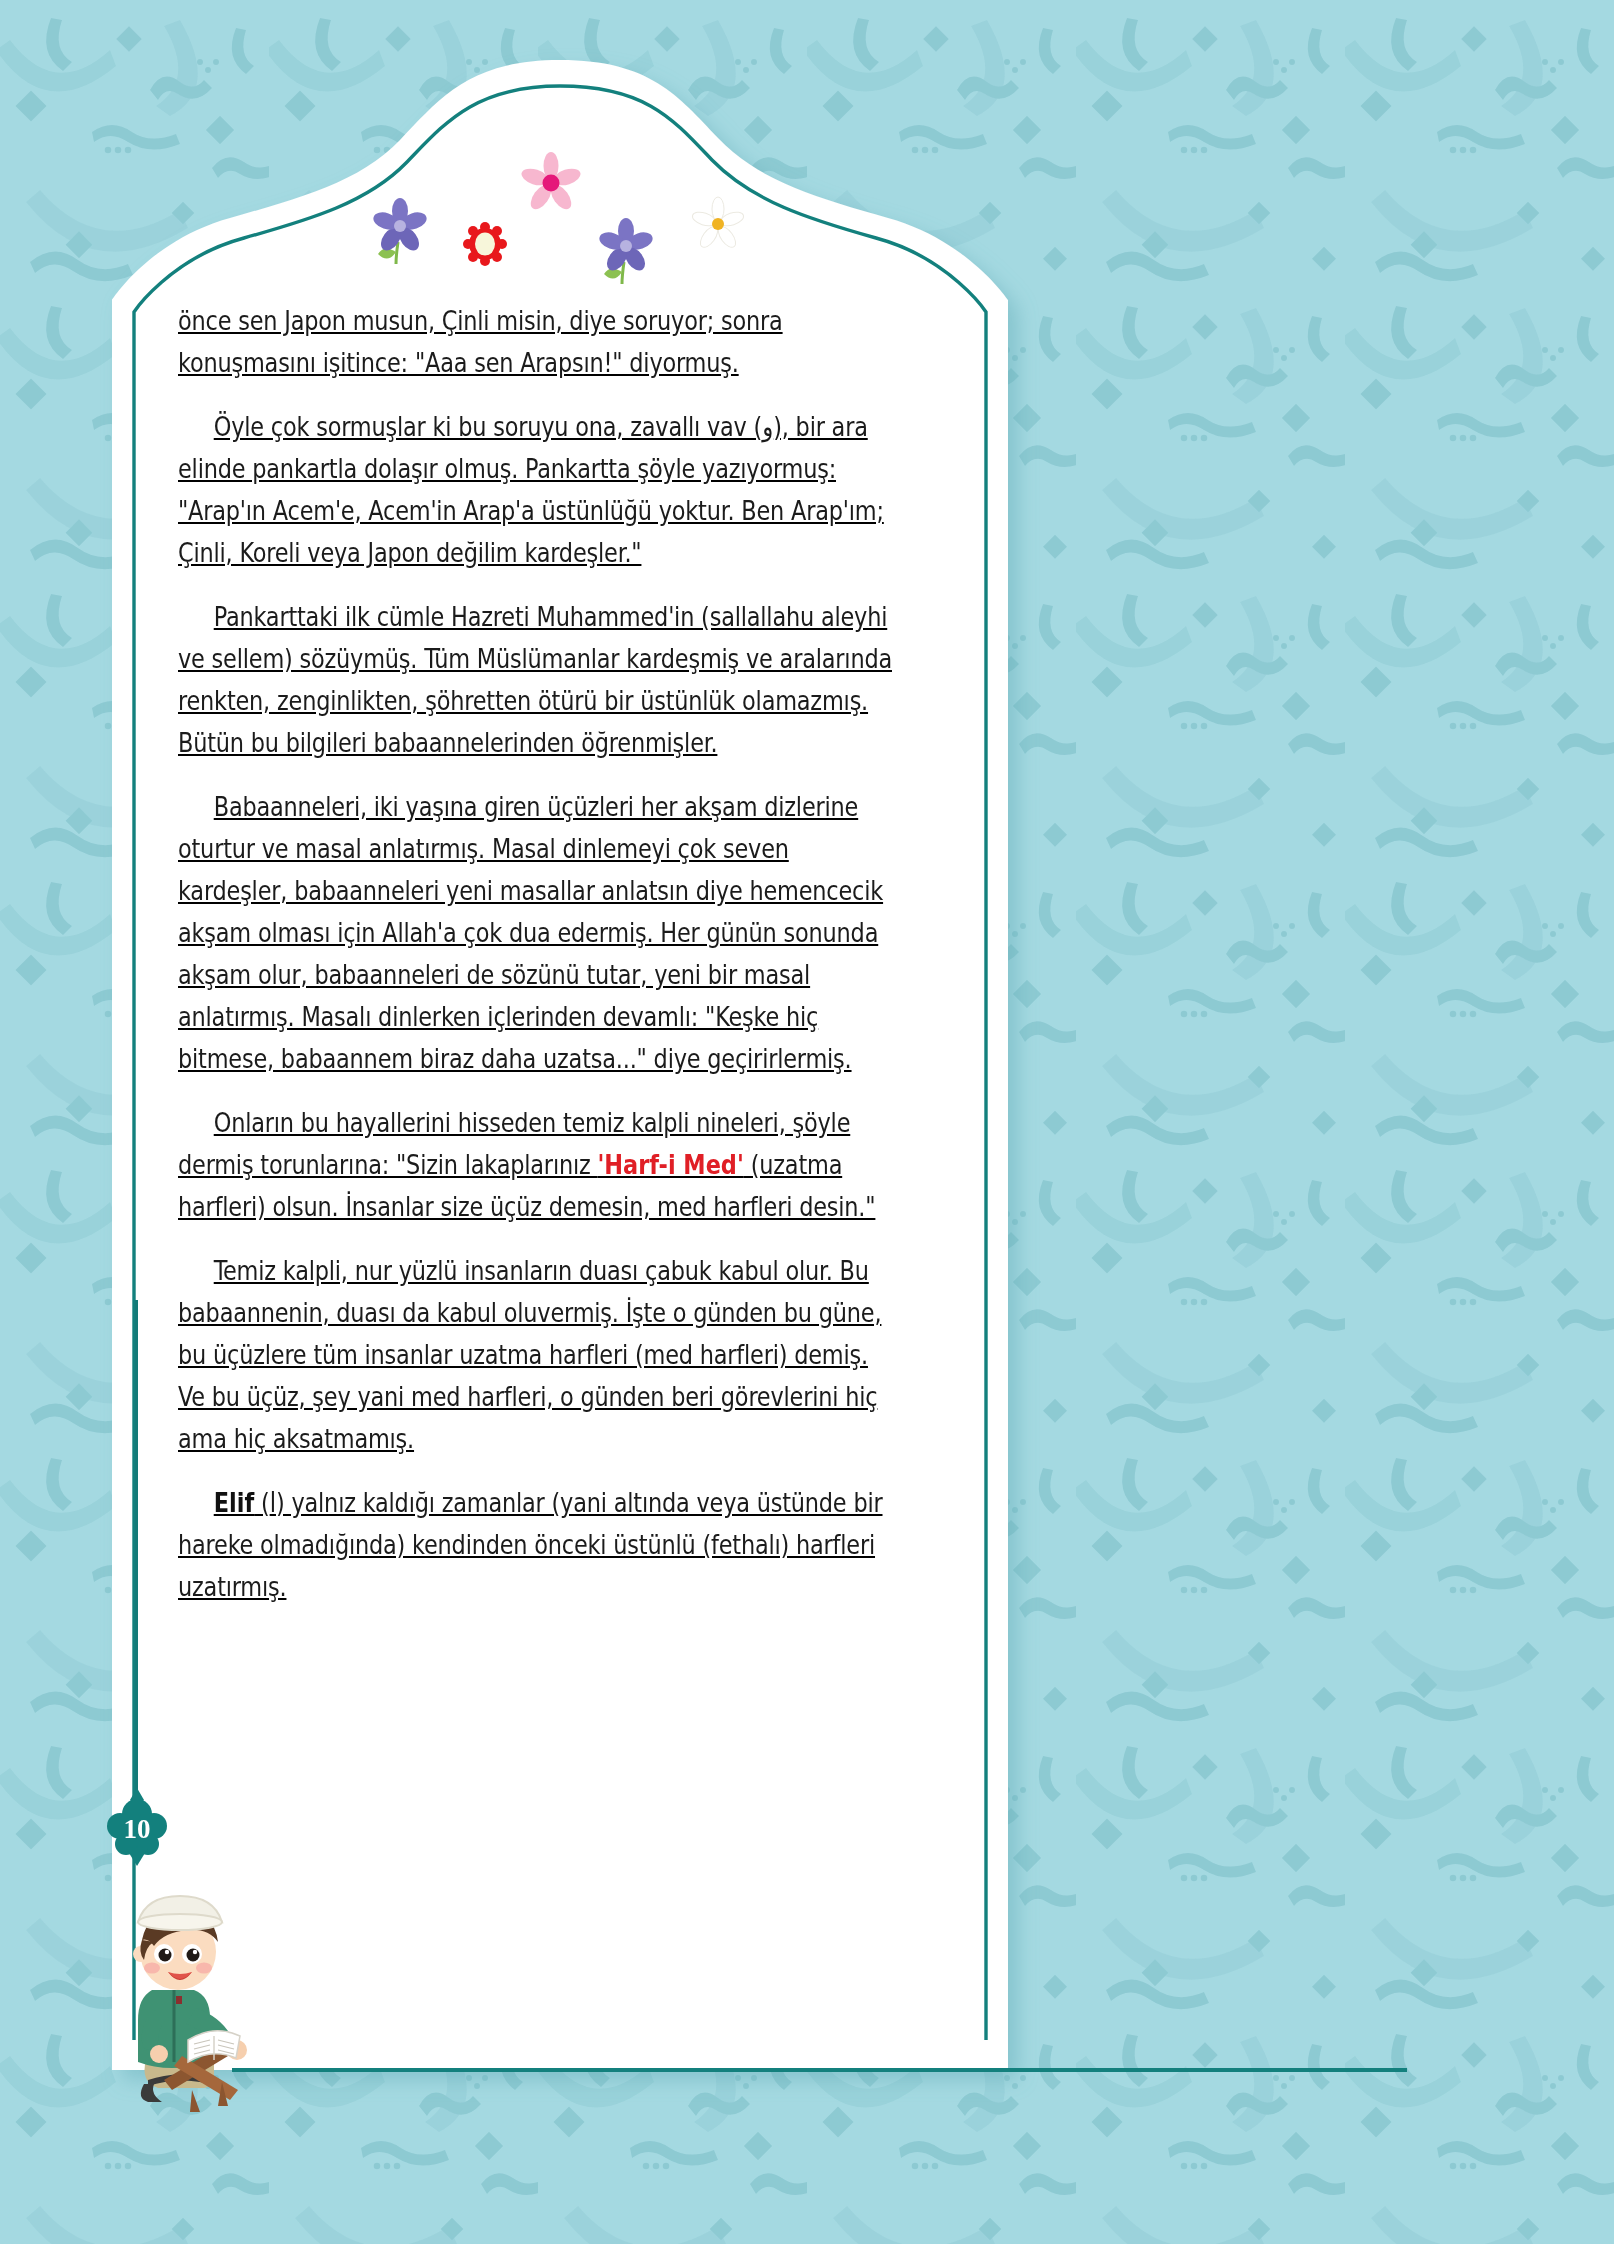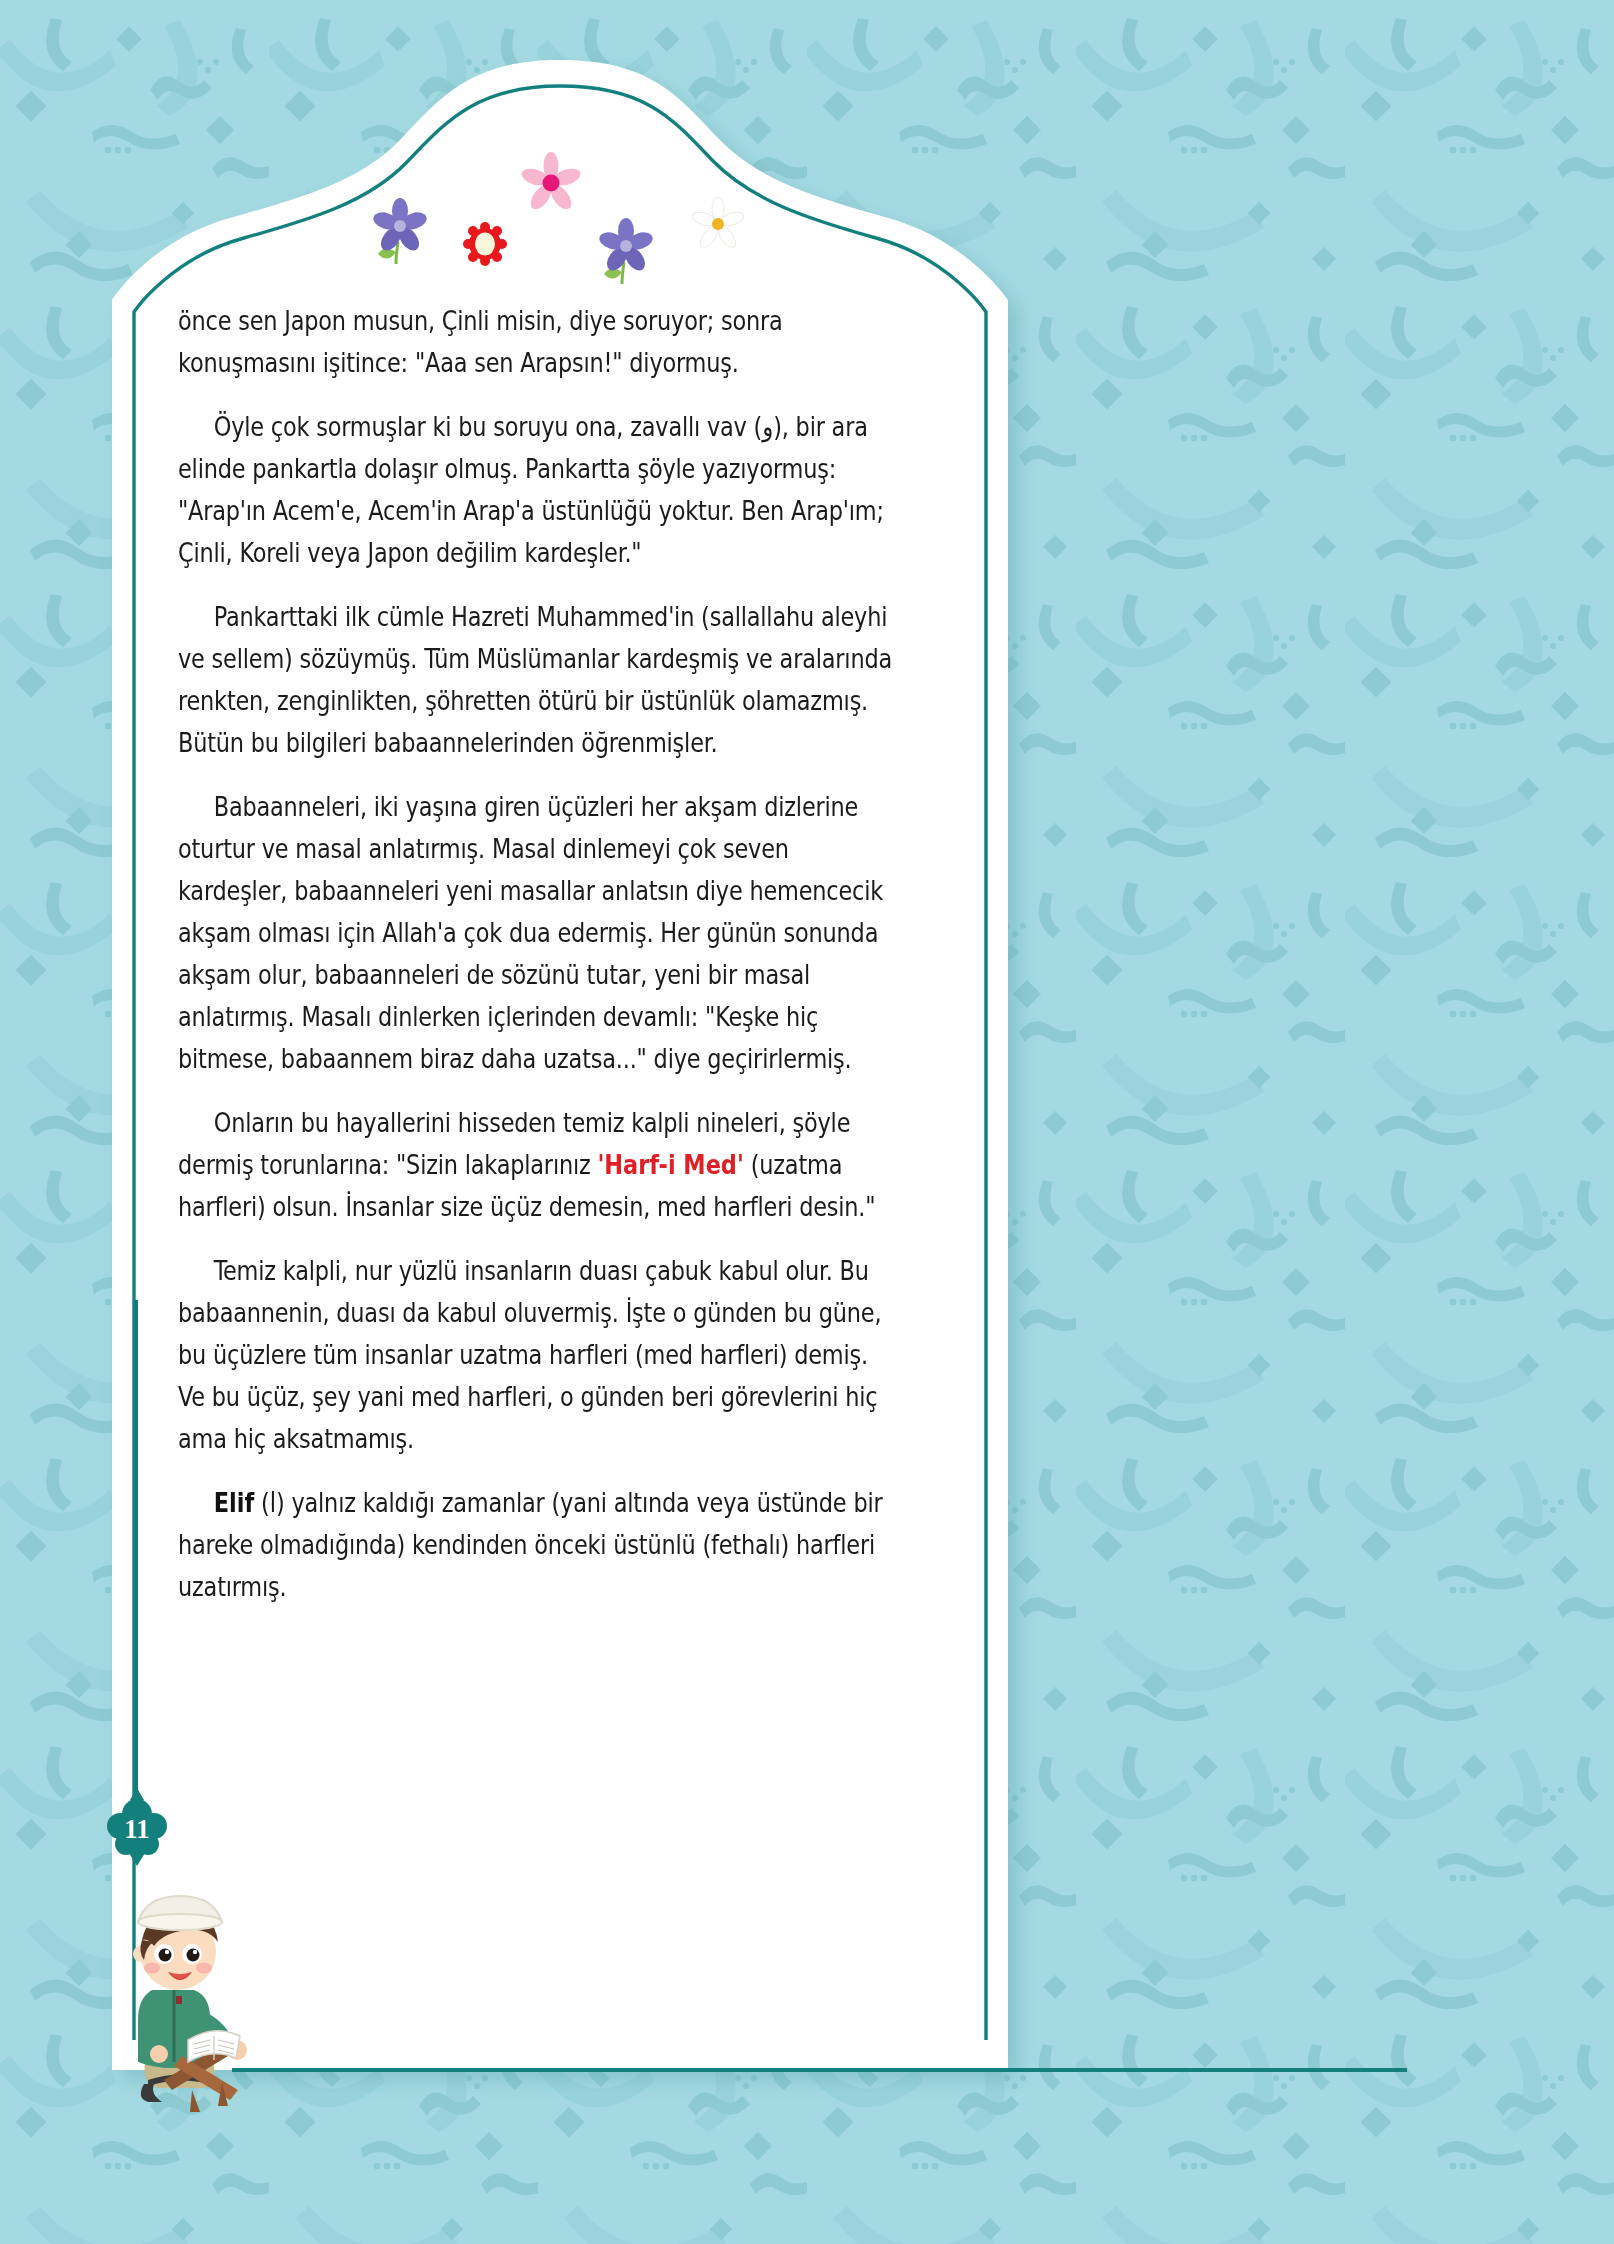--- a/index.html
+++ b/index.html
@@ -25,20 +25,21 @@
     width:1614px;height:2244px;
     pointer-events:none;
   }
 
   
   #text-column{
     position:absolute;
     left:178px;
     top:300px;
     width:760px;
+    text-decoration:underline;
   }
   .para{
     margin:0 0 22px 0;
     font-family:"DejaVu Sans Condensed","Liberation Sans Narrow","Liberation Sans",sans-serif;
     font-size:26.5px;
     line-height:42px;
     color:#1b1b1b;
     text-indent:0;
     letter-spacing:-0.2px;
     font-stretch:condensed;
@@ -245,21 +246,21 @@
       <circle cx="31" cy="26" r="15"></circle>
       <circle cx="14" cy="38" r="13"></circle>
       <circle cx="48" cy="38" r="13"></circle>
       <circle cx="31" cy="50" r="15"></circle>
       <circle cx="20" cy="56" r="11"></circle>
       <circle cx="42" cy="56" r="11"></circle>
       <path d="M31 78 L20 60 L42 60 Z"></path>
       <rect x="16" y="26" width="30" height="32"></rect>
     </g>
   </svg>
-  <div class="num">11</div>
+  <div class="num">10</div>
 </div>
 
 <div id="boy">
   <svg viewBox="0 0 190 230" width="190" height="230">
 
     <path d="M42 176 q-6 22 12 28 l46 0 q10 -2 10 -12 l0 -18 q-34 -10 -68 2z" fill="#c8b98c"></path>
     <path d="M44 196 q28 -10 62 -2 l0 6 q-32 -8 -62 2z" fill="#3a3a3a"></path>
     <path d="M40 200 q-8 14 4 18 l14 0 q-12 -8 -8 -18z" fill="#3a3a3a"></path>
 
     <path d="M48 106 q-14 8 -14 30 l0 42 q32 12 72 0 l0 -44 q0 -22 -16 -28 z" fill="#3f9273"></path>

